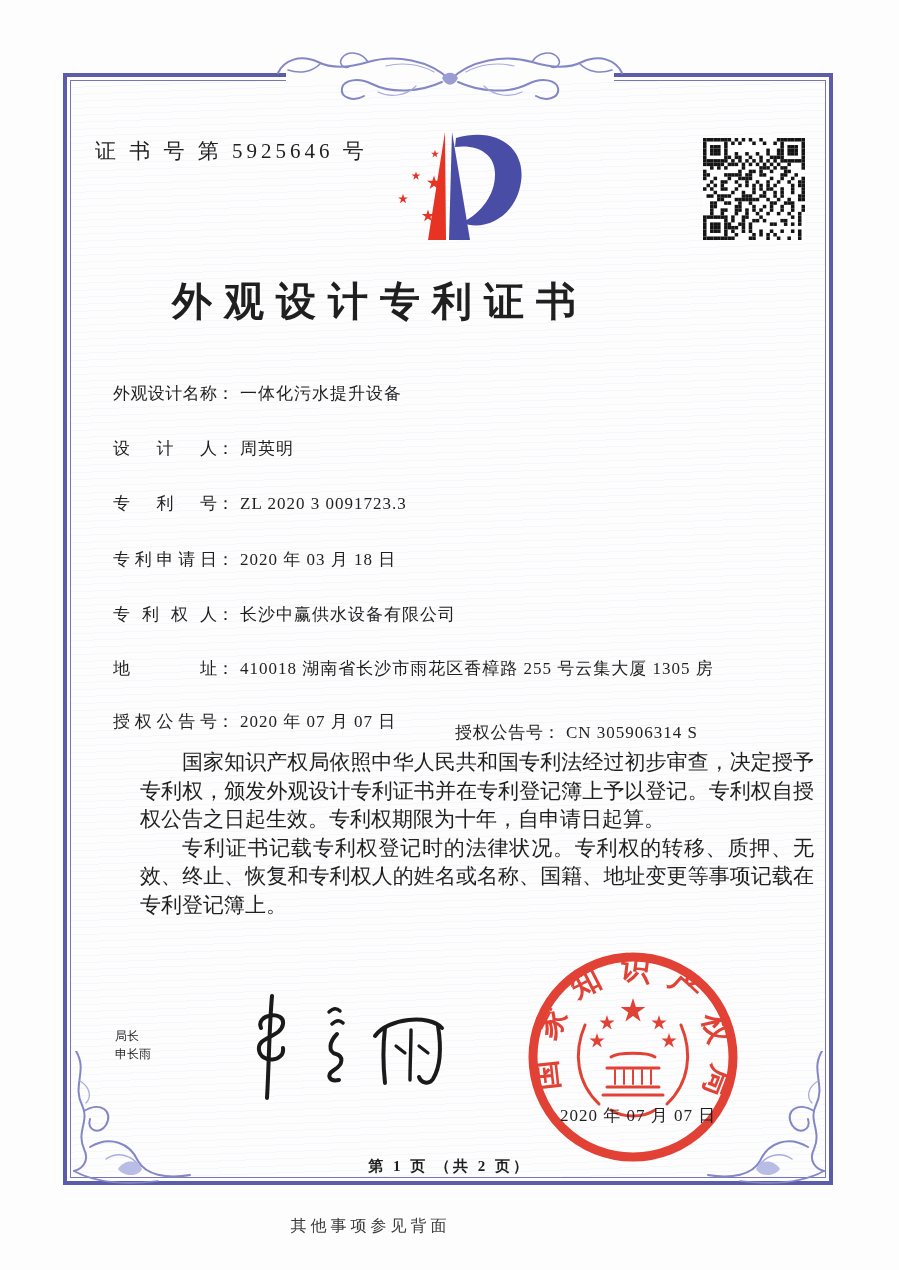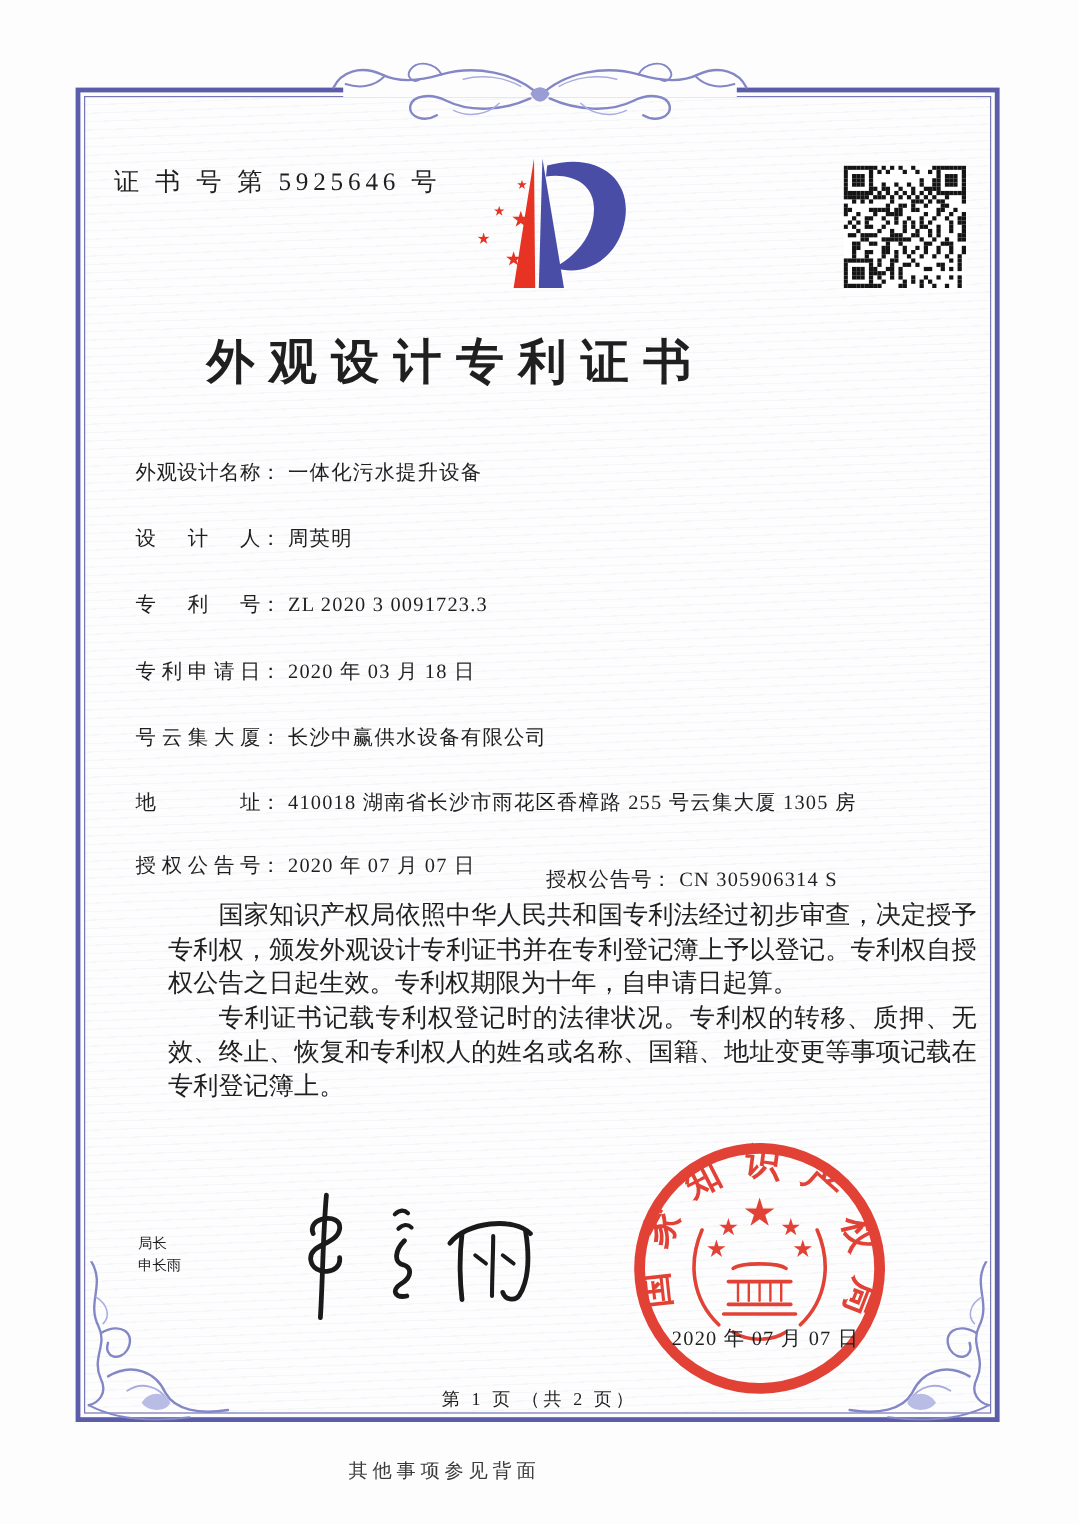--- a/index.html
+++ b/index.html
@@ -59,21 +59,21 @@
   .officer{position:absolute;left:115px;top:1028px;font-size:12px;}
   .officer .name{margin-top:1px;}
   .signature{position:absolute;left:233px;top:990px;}
   .seal{position:absolute;left:523px;top:947px;opacity:0.95;}
   .seal-date{
     position:absolute;left:543px;top:1104px;width:190px;
     text-align:center;font-size:17px;letter-spacing:1px;z-index:5;
   }
   .page-num{
     position:absolute;left:0;top:1157px;width:899px;
-    text-align:center;font-size:15px;letter-spacing:3px;
+    text-align:center;font-size:15px;letter-spacing:3px;font-weight:bold;
   }
   .back-note{
     position:absolute;left:0;top:1216px;width:741px;
     text-align:center;font-size:16px;letter-spacing:4px;color:#3a3a3a;
   }
   .flourish-top{position:absolute;top:42px;left:50%;transform:translateX(-50%);}
   .flourish-bl{position:absolute;left:66px;top:1051px;pointer-events:none;}
   .flourish-br{position:absolute;left:702px;top:1051px;transform:scaleX(-1);pointer-events:none;}
 </style>
 </head>
@@ -514,21 +514,21 @@
     <div class="frow" style="top:55px">
       <span class="flabel">设计人</span><span>：</span><span class="fvalue">周英明</span>
     </div>
     <div class="frow" style="top:110px">
       <span class="flabel">专利号</span><span>：</span><span class="fvalue">ZL 2020 3 0091723.3</span>
     </div>
     <div class="frow" style="top:166px">
       <span class="flabel">专利申请日</span><span>：</span><span class="fvalue">2020 年 03 月 18 日</span>
     </div>
     <div class="frow" style="top:221px">
-      <span class="flabel">号云集大厦</span><span>：</span><span class="fvalue">长沙中赢供水设备有限公司</span>
+      <span class="flabel">专利权人</span><span>：</span><span class="fvalue">长沙中赢供水设备有限公司</span>
     </div>
     <div class="frow" style="top:275px">
       <span class="flabel">地址</span><span>：</span><span class="fvalue">410018 湖南省长沙市雨花区香樟路 255 号云集大厦 1305 房</span>
     </div>
     <div class="frow" style="top:328px;width:672px">
       <span>
         <span class="flabel">授权公告号</span><span>：</span><span class="fvalue">2020 年 07 月 07 日</span>
       </span>
       <span class="fpair2">
         <span class="flabel">授权公告号</span><span>：</span><span class="fvalue">CN 305906314 S</span>

